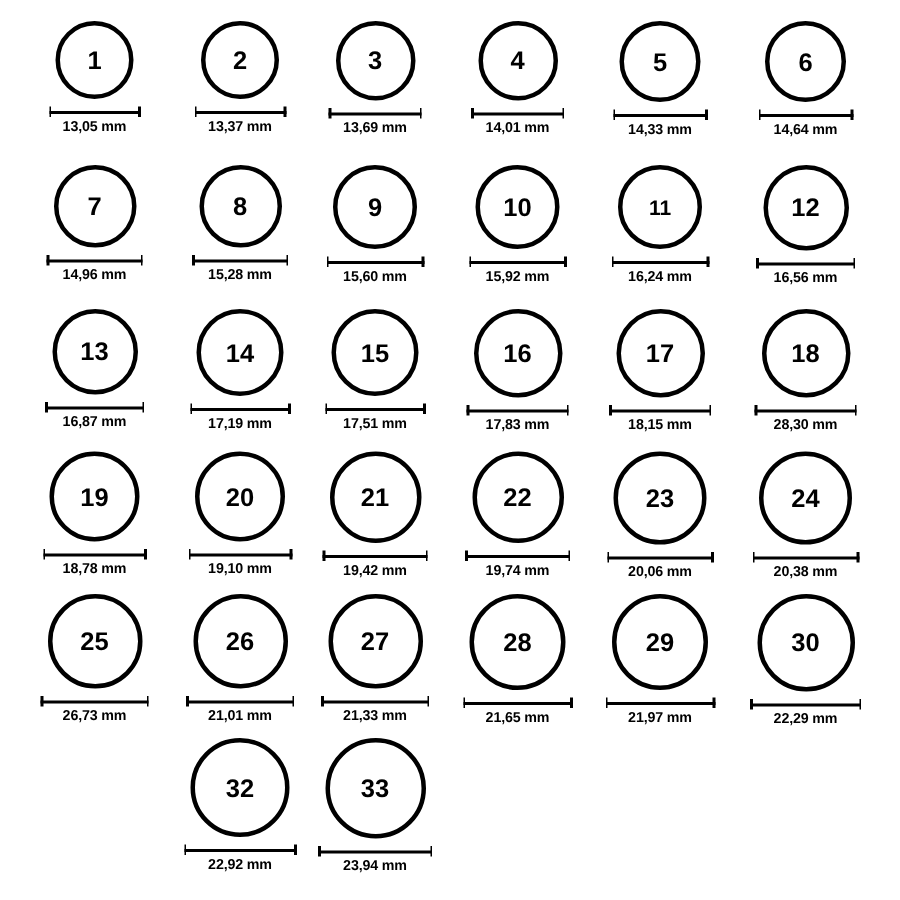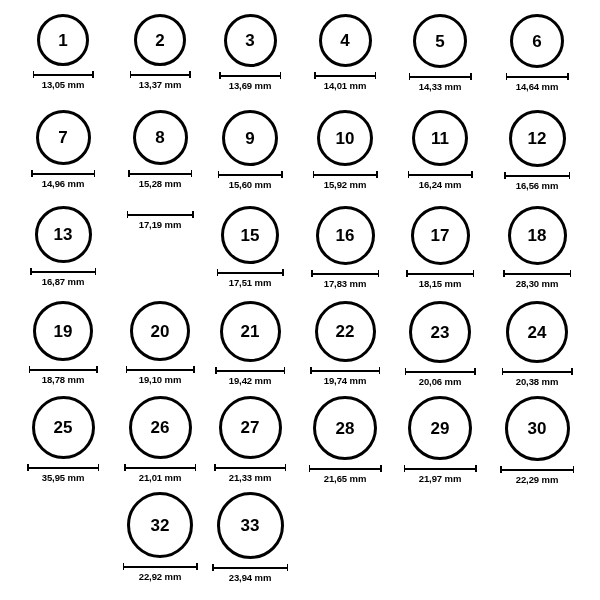--- a/index.html
+++ b/index.html
@@ -206,21 +206,21 @@
         <div class="dim-bar" style="width: 65px;">
           <span class="line"></span>
           <span class="tick left"></span>
           <span class="tick right"></span>
         </div>
         <div class="dim-label">15,92 mm</div>
       </div>
     </div>
     <div class="ring-cell" style="left: 392px; top: 110px; width: 96px;">
       <div class="ring-circle" style="width: 56px; height: 56px;">
-        <span class="ring-size" style="font-size: 17px;">11</span>
+        <span class="ring-size" style="font-size: 14px;">11</span>
       </div>
       <div class="dim-wrap">
         <div class="dim-bar" style="width: 65px;">
           <span class="line"></span>
           <span class="tick left"></span>
           <span class="tick right"></span>
         </div>
         <div class="dim-label">16,24 mm</div>
       </div>
     </div>
@@ -244,20 +244,23 @@
       <div class="dim-wrap">
         <div class="dim-bar" style="width: 66px;">
           <span class="line"></span>
           <span class="tick left"></span>
           <span class="tick right"></span>
         </div>
         <div class="dim-label">16,87 mm</div>
       </div>
     </div>
     <div class="ring-cell" style="left: 112px; top: 206px; width: 96px;">
+      <div class="ring-circle" style="width: 58px; height: 58px;">
+        <span class="ring-size" style="font-size: 17px;">14</span>
+      </div>
       <div class="dim-wrap">
         <div class="dim-bar" style="width: 67px;">
           <span class="line"></span>
           <span class="tick left"></span>
           <span class="tick right"></span>
         </div>
         <div class="dim-label">17,19 mm</div>
       </div>
     </div>
     <div class="ring-cell" style="left: 202px; top: 206px; width: 96px;">
@@ -393,21 +396,21 @@
     <div class="ring-cell" style="left: 15px; top: 396px; width: 96px; justify-content: flex-end;">
       <div class="ring-circle" style="width: 63px; height: 63px;">
         <span class="ring-size" style="font-size: 17px;">25</span>
       </div>
       <div class="dim-wrap">
         <div class="dim-bar" style="width: 72px;">
           <span class="line"></span>
           <span class="tick left"></span>
           <span class="tick right"></span>
         </div>
-        <div class="dim-label">35,95 mm</div>
+        <div class="dim-label">26,73 mm</div>
       </div>
     </div>
     <div class="ring-cell" style="left: 112px; top: 396px; width: 96px;">
       <div class="ring-circle" style="width: 63px; height: 63px;">
         <span class="ring-size" style="font-size: 17px;">26</span>
       </div>
       <div class="dim-wrap">
         <div class="dim-bar" style="width: 72px;">
           <span class="line"></span>
           <span class="tick left"></span>

